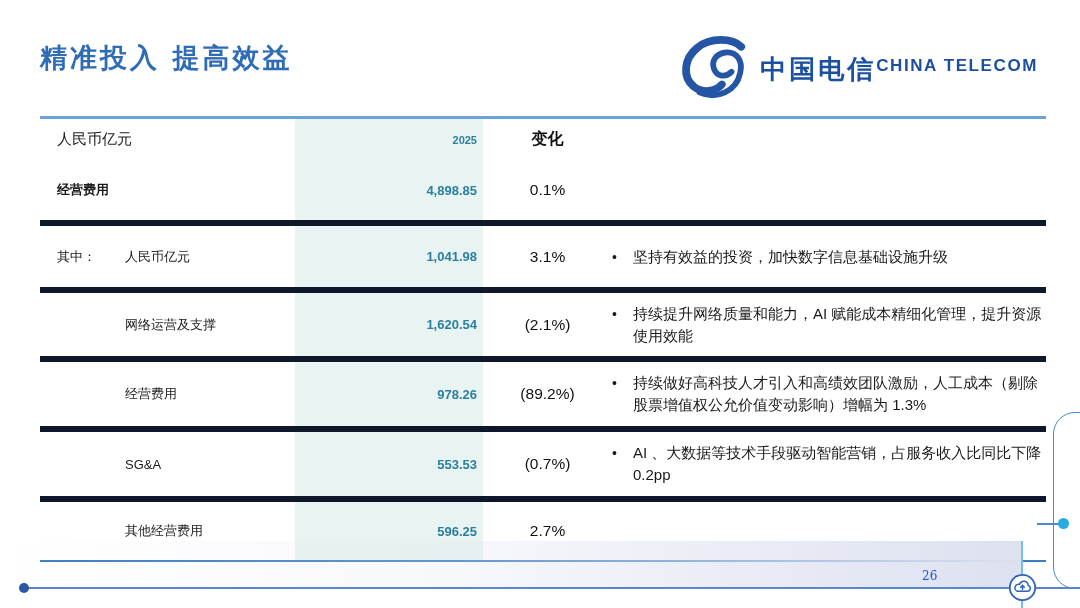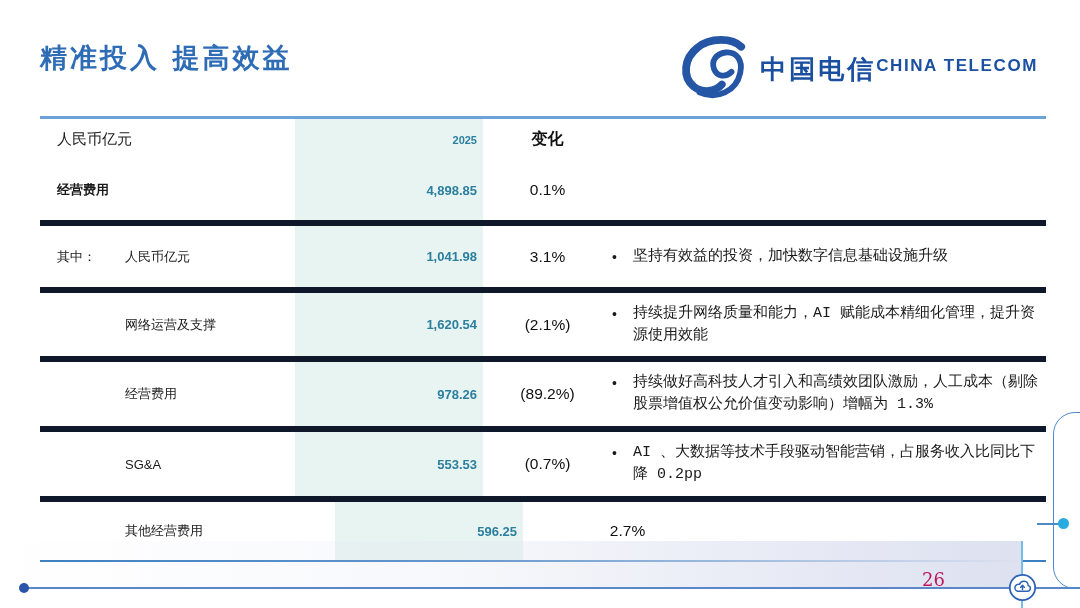--- a/index.html
+++ b/index.html
@@ -29,40 +29,40 @@
            font-family:"Liberation Sans","DejaVu Serif",serif;}
   .prefix{display:inline-block;width:68px;}
   .lbl.ind{margin-left:68px;}
   .bold{font-weight:bold;}
   .c-value{background:var(--highlight-bg);justify-content:flex-end;padding-right:6px;
            font-weight:bold;font-size:13px;color:var(--value-teal);}
   .c-change{justify-content:center;font-size:15.5px;color:#111;}
   .c-note{padding-right:2px;font-size:15px;line-height:22px;}
   .nwrap{display:flex;align-items:flex-start;}
   .bullet{width:8px;margin-right:13px;font-size:14px;line-height:22px;}
-  .ntext{flex:1;font-family:Liberation Mono, monospace;}
+  .ntext{flex:1;font-family:Liberation Sans, sans-serif;}
   .thead{min-height:41px;}
   .thead .c-label{font-size:15px;}
   .thead .c-value{font-size:11px;}
   .thead .c-change{font-weight:bold;font-size:16px;
            font-family:"Liberation Sans","DejaVu Serif",serif;}
 
   
   .grad-band{position:absolute;left:0;top:541px;width:1022px;height:46px;
              background:linear-gradient(90deg,rgba(255,255,255,0) 0%,rgba(223,227,242,0.25) 45%,#dde1f0 100%);}
   .bottom-line{position:absolute;left:20px;top:587px;width:1060px;height:2px;background:#5b87c9;}
   .bottom-dot{position:absolute;left:19px;top:583px;width:10px;height:10px;border-radius:50%;background:#2b55a8;}
   .round-rect{position:absolute;left:1053px;top:412px;width:90px;height:175px;
               border:1.5px solid #4a8ac9;border-radius:22px;}
   .tick-line{position:absolute;left:1037px;top:523px;width:22px;height:1.5px;background:#4a8ac9;}
   .tick-dot{position:absolute;left:1058px;top:518px;width:11px;height:11px;border-radius:50%;background:var(--cyan-accent);}
   .vert-line{position:absolute;left:1021px;top:541px;width:1.5px;height:67px;background:#74bde8;}
   .cloud-badge{position:absolute;left:1008px;top:573px;width:29px;height:29px;z-index:5;}
   .page-num{position:absolute;left:922px;top:569px;font-family:"DejaVu Serif","Liberation Serif",serif;
-            font-size:18px;color:#be185d;}
+            font-size:12px;color:#1d4ed8;}
 </style>
 </head>
 <body>
 
 <div class="stage">
 
   <div class="title">精准投入 提高效益</div>
 
   <div class="logo">
     <svg class="logo-mark" viewBox="0 0 72 68" fill="none">
@@ -137,21 +137,21 @@
           </div>
           <div class="cell c-value">553.53</div>
           <div class="cell c-change">(0.7%)</div>
           <div class="cell c-note">
             <div class="nwrap">
               <span class="bullet">•</span>
               <span class="ntext">AI 、大数据等技术手段驱动智能营销，占服务收入比同比下降 0.2pp</span>
             </div>
           </div>
         </div>
-        <div class="trow" style="min-height: 58px; gap: 40px;">
+        <div class="trow" style="min-height: 58px;">
           <div class="cell c-label">
             <span class="lbl ind">其他经营费用</span>
           </div>
           <div class="cell c-value">596.25</div>
           <div class="cell c-change">2.7%</div>
           <div class="cell c-note"></div>
         </div>
       </div>
   </div>
 

